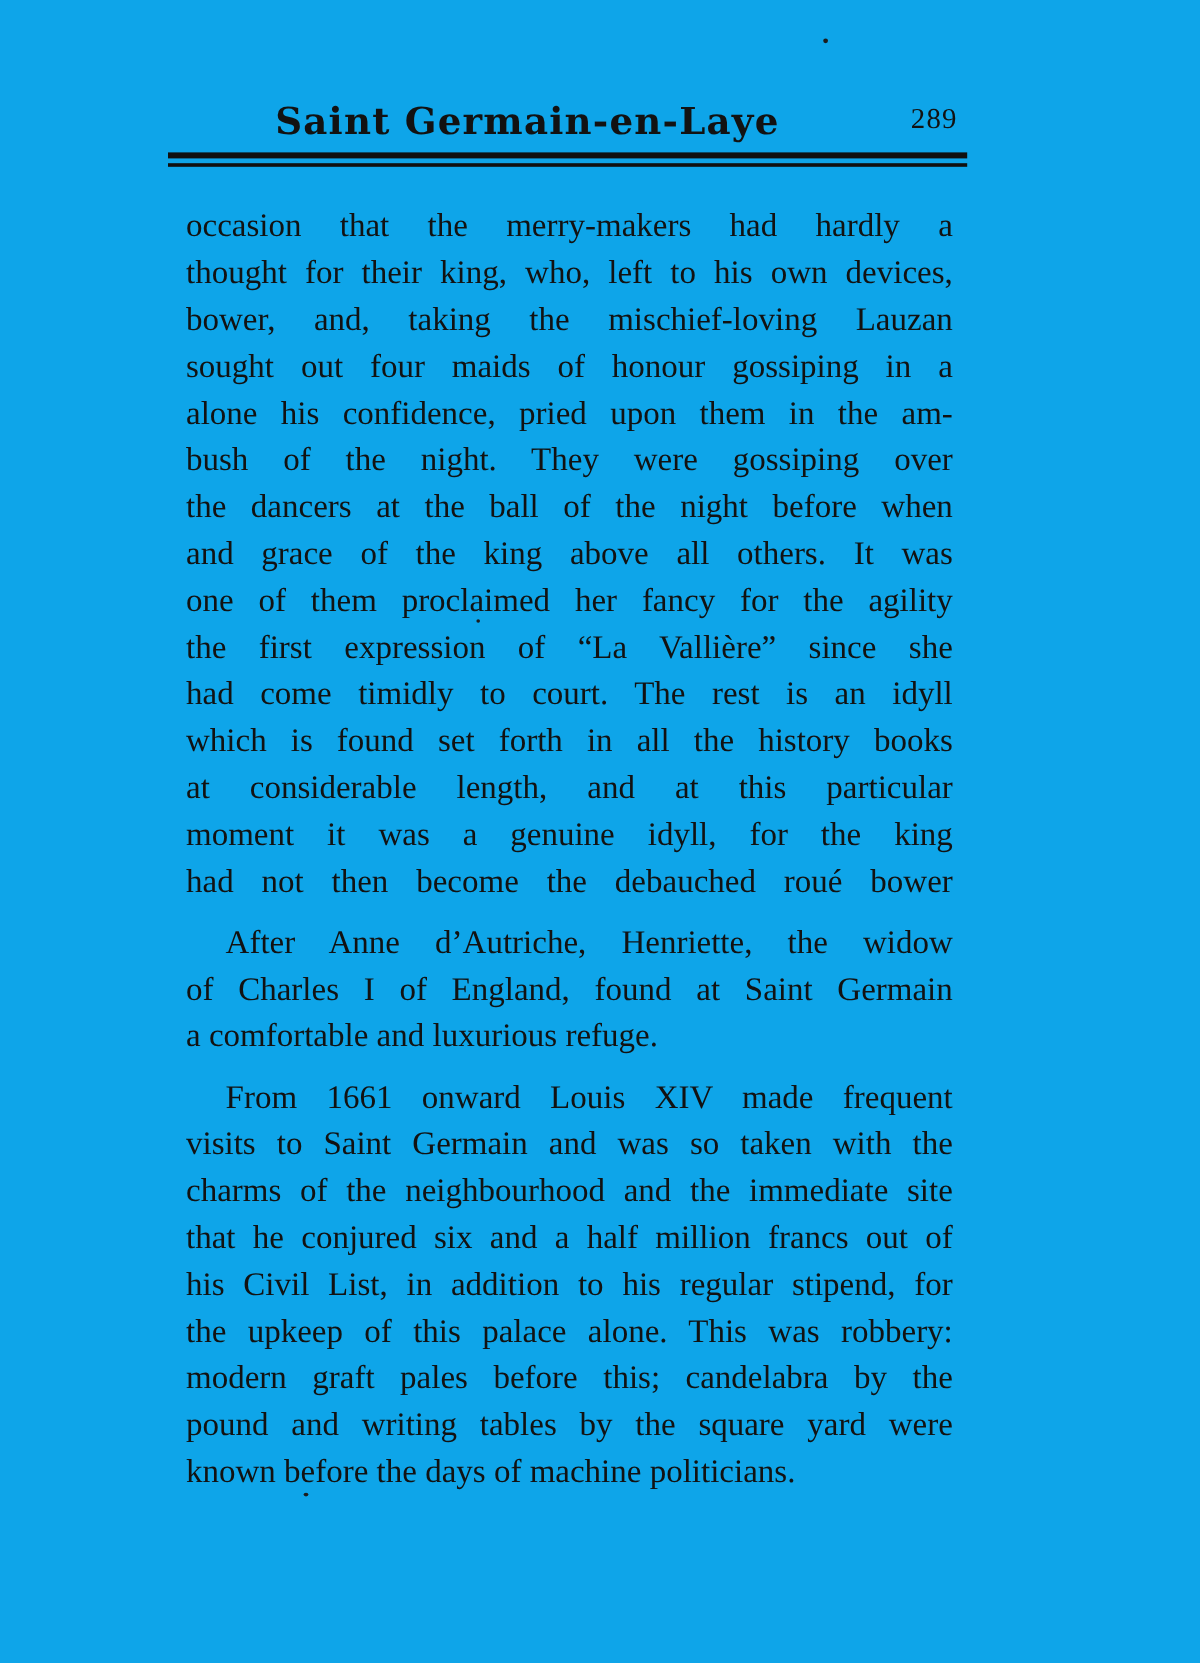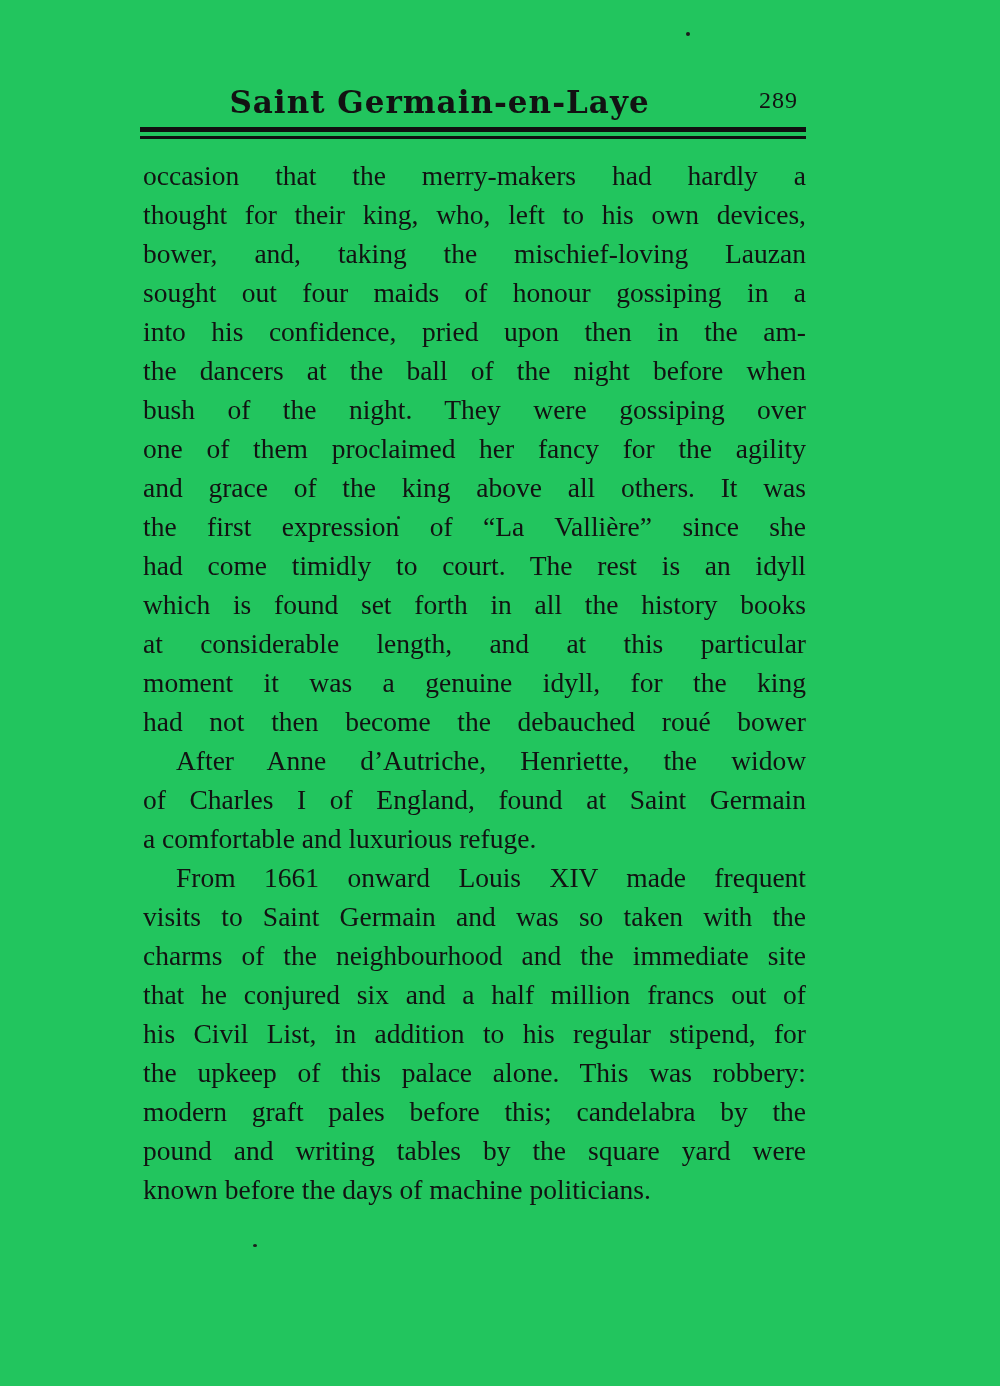--- a/index.html
+++ b/index.html
@@ -4,21 +4,21 @@
 <style>
   html, body {
     margin: 0;
     padding: 0;
     background: #ffffff;
   }
   #page {
     position: relative;
     width: 1000px;
     height: 1386px;
-    background: #22c55e;
+    background: #0ea5e9;
     font-family: "Liberation Serif", "DejaVu Serif", serif;
     color: #121212;
     overflow: hidden;
   }
   
   #running-head {
     position: absolute;
     left: 143px;
     top: 84px;
     width: 663px;
@@ -54,21 +54,21 @@
   }
   
   #page-body {
     position: absolute;
     left: 143px;
     top: 156px;
     width: 663px;
     font-size: 27.5px;
     line-height: 39px;
   }
-  .paragraph { margin: 0; padding: 0; }
+  .paragraph { margin: 12px; padding: 0; }
   .text-line {
     text-align: justify;
     text-align-last: justify;
     white-space: normal;
     height: 39px;
     overflow: visible;
   }
   .text-line.last-line {
     text-align-last: left;
   }
@@ -96,25 +96,25 @@
   </div>
 
   <div id="double-rule"></div>
 
   <div id="page-body">
       <div class="paragraph">
         <div class="text-line">occasion that the merry-makers had hardly a</div>
         <div class="text-line">thought for their king, who, left to his own devices,</div>
         <div class="text-line">bower, and, taking the mischief-loving Lauzan</div>
         <div class="text-line">sought out four maids of honour gossiping in a</div>
-        <div class="text-line">into his confidence, pried upon then in the am-</div>
+        <div class="text-line">alone his confidence, pried upon them in the am-</div>
+        <div class="text-line">bush of the night.  They were gossiping over</div>
         <div class="text-line">the dancers at the ball of the night before when</div>
-        <div class="text-line">bush of the night.  They were gossiping over</div>
+        <div class="text-line">and grace of the king above all others.  It was</div>
         <div class="text-line">one of them proclaimed her fancy for the agility</div>
-        <div class="text-line">and grace of the king above all others.  It was</div>
         <div class="text-line">the first expression of “La Vallière” since she</div>
         <div class="text-line">had come timidly to court.  The rest is an idyll</div>
         <div class="text-line">which is found set forth in all the history books</div>
         <div class="text-line">at considerable length, and at this particular</div>
         <div class="text-line">moment it was a genuine idyll, for the king</div>
         <div class="text-line">had not then become the debauched roué bower</div>
       </div>
       <div class="paragraph">
         <div class="text-line indent-line">After Anne d’Autriche, Henriette, the widow</div>
         <div class="text-line">of Charles I of England, found at Saint Germain</div>

